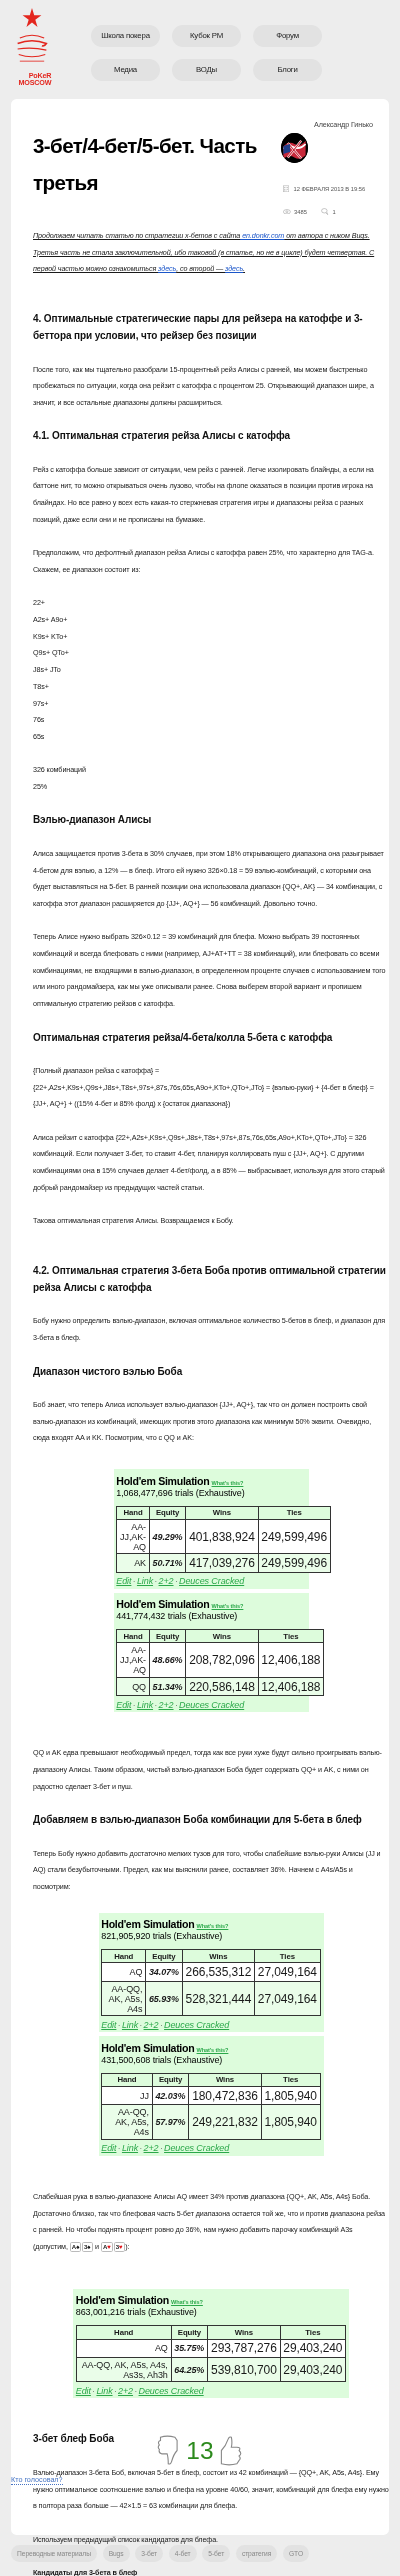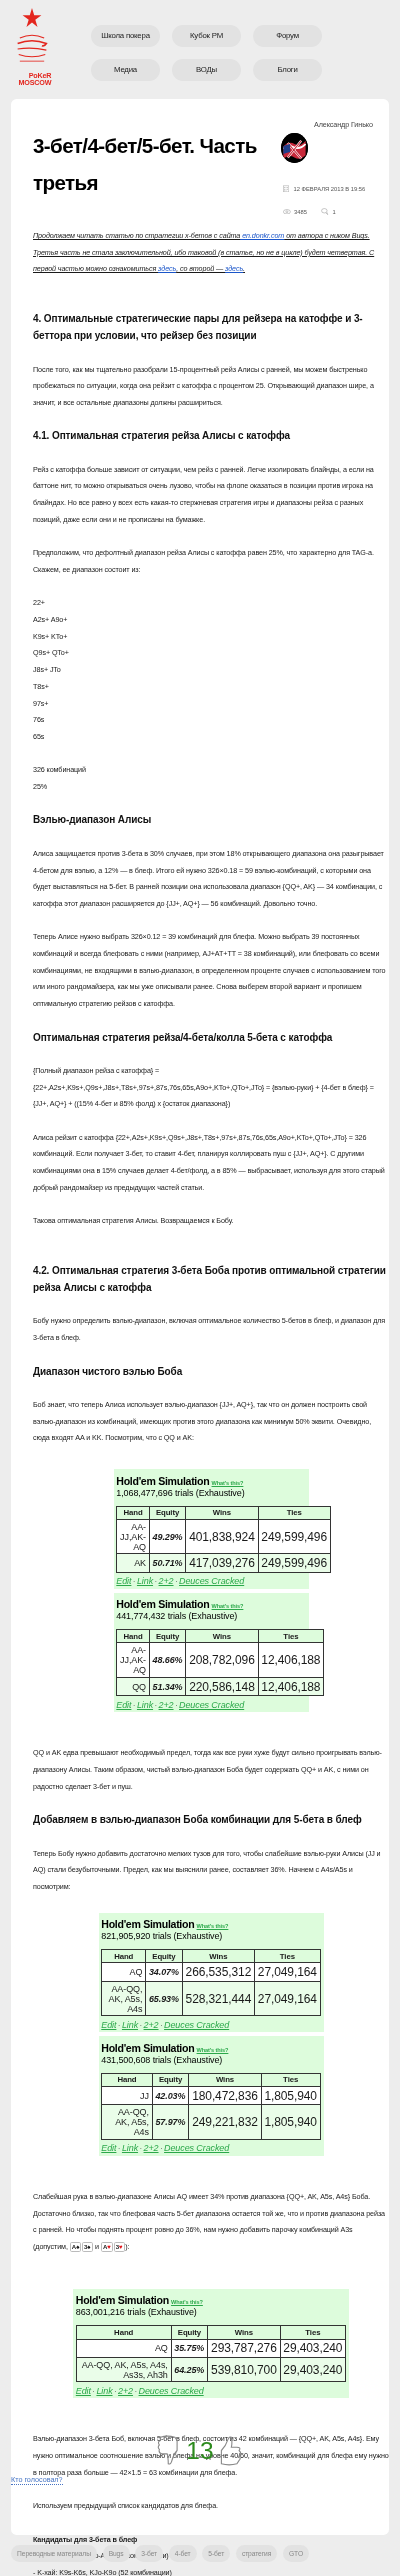--- a/index.html
+++ b/index.html
@@ -322,20 +322,21 @@
               <td class="eq">64.25%</td>
               <td class="num">539,810,700</td>
               <td class="num">29,403,240</td>
             </tr>
       </tbody>
         </table>
       <div class="links"><a>Edit</a><span class="sep">·</span><a>Link</a><span class="sep">·</span><a>2+2</a><span class="sep">·</span><a>Deuces Cracked</a></div>
     </div>
     <div class="gap60"></div>
 
+    <h4>3-бет блеф Боба</h4>
     <p>Вэлью-диапазон 3-бета Боб, включая 5-бет в блеф, состоит из 42 комбинаций — {QQ+, AK, A5s, A4s}. Ему нужно оптимальное соотношение вэлью и блефа на уровне 40/60, значит, комбинаций для блефа ему нужно в полтора раза больше — 42×1.5 = 63 комбинации для блефа.</p>
     <p>Используем предыдущий список кандидатов для блефа.</p>
     <div style="margin-bottom:16.7px">
       <div style="font-weight:bold">Кандидаты для 3-бета в блеф</div>
       <div>- A-хай: A9s-A6s ATo-A8o (52 комбинации)</div>
       <div>- K-хай: K9s-K6s, KJo-K9o (52 комбинации)</div>
     </div>
     <p>Будем блефовать с этими руками в x% случаев. Помним о 63 комбинациях для блефа. Получается, x = 63/152 = 41%. Округлим до 40%.</p>
 
   </div>

